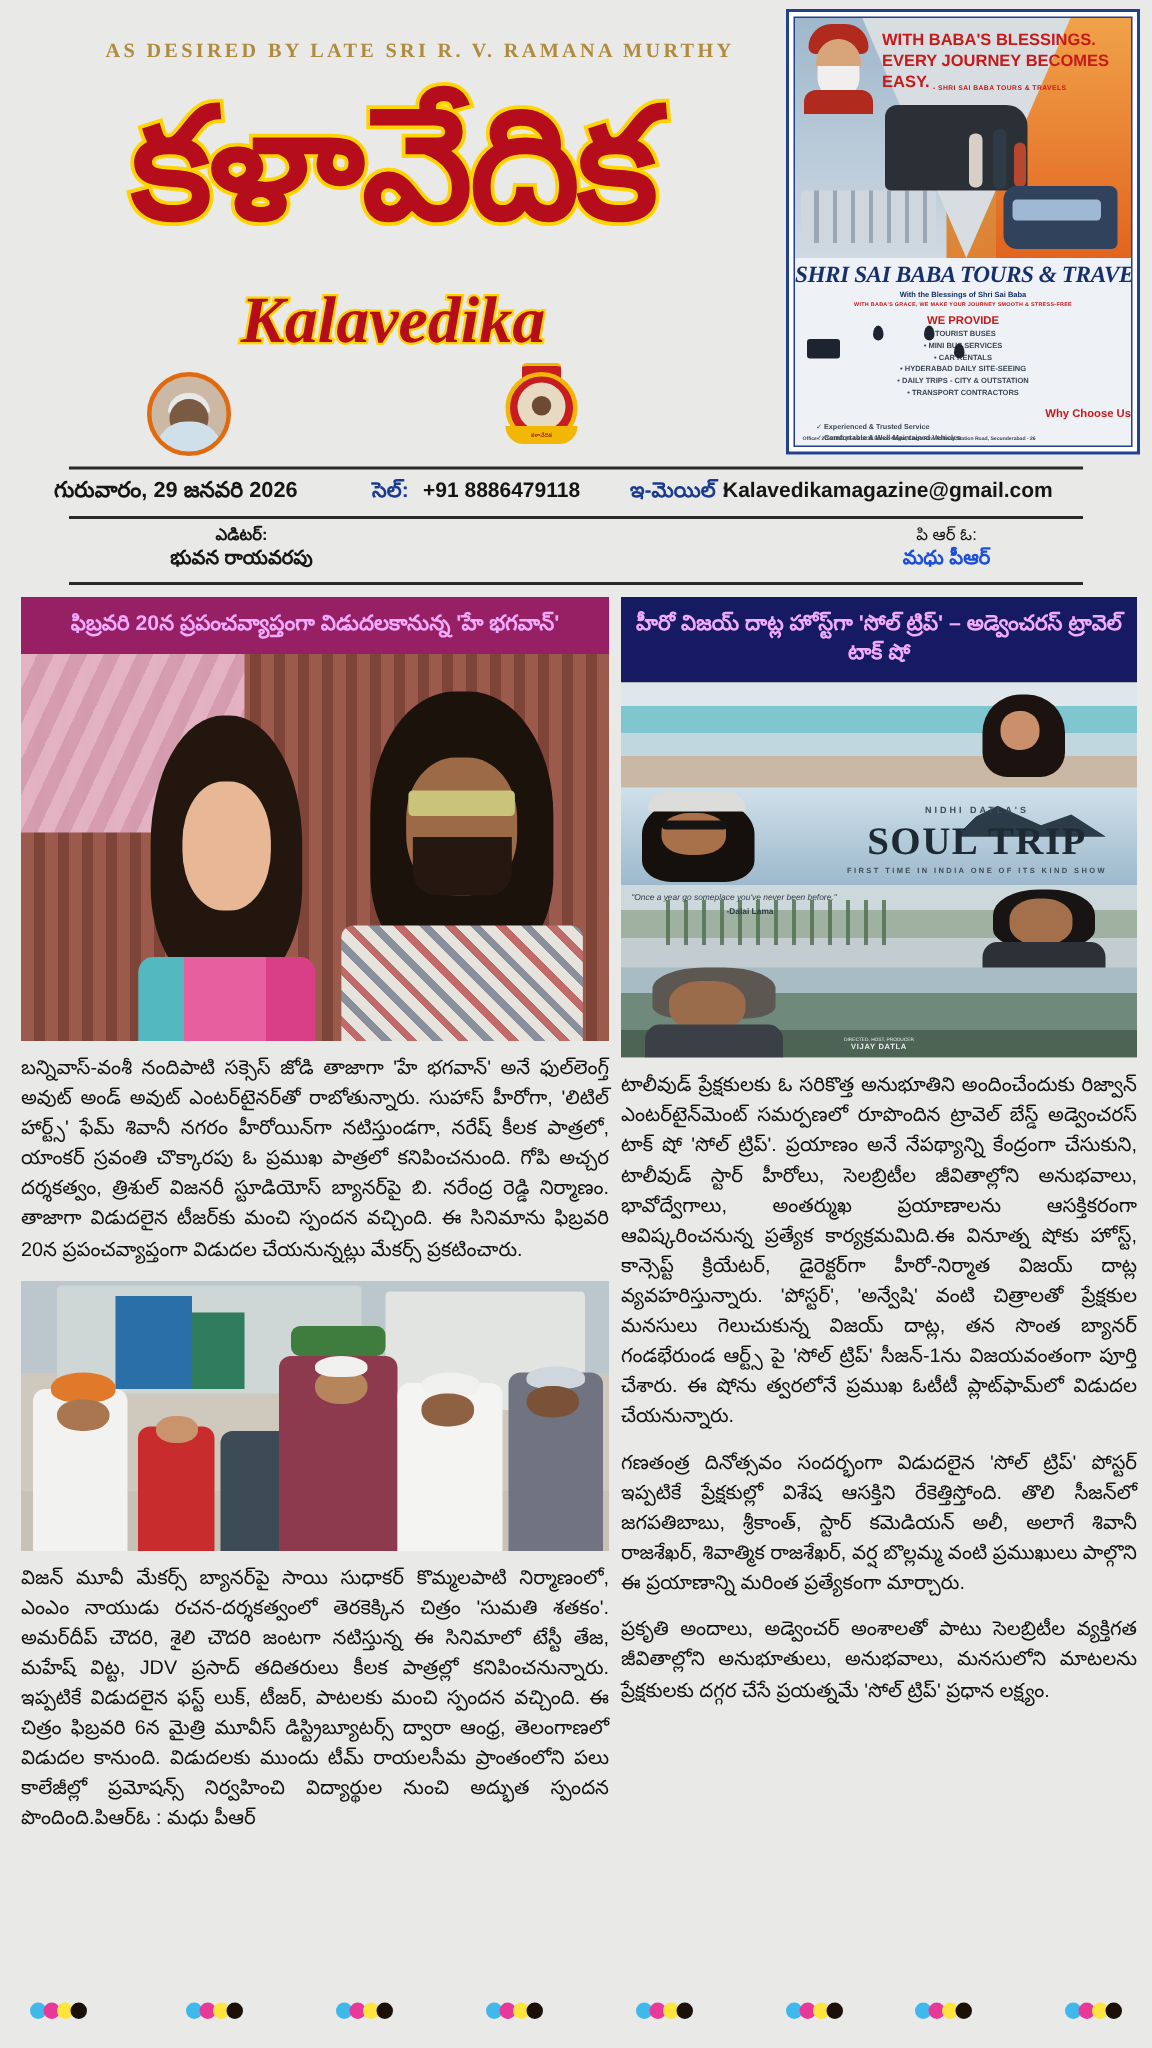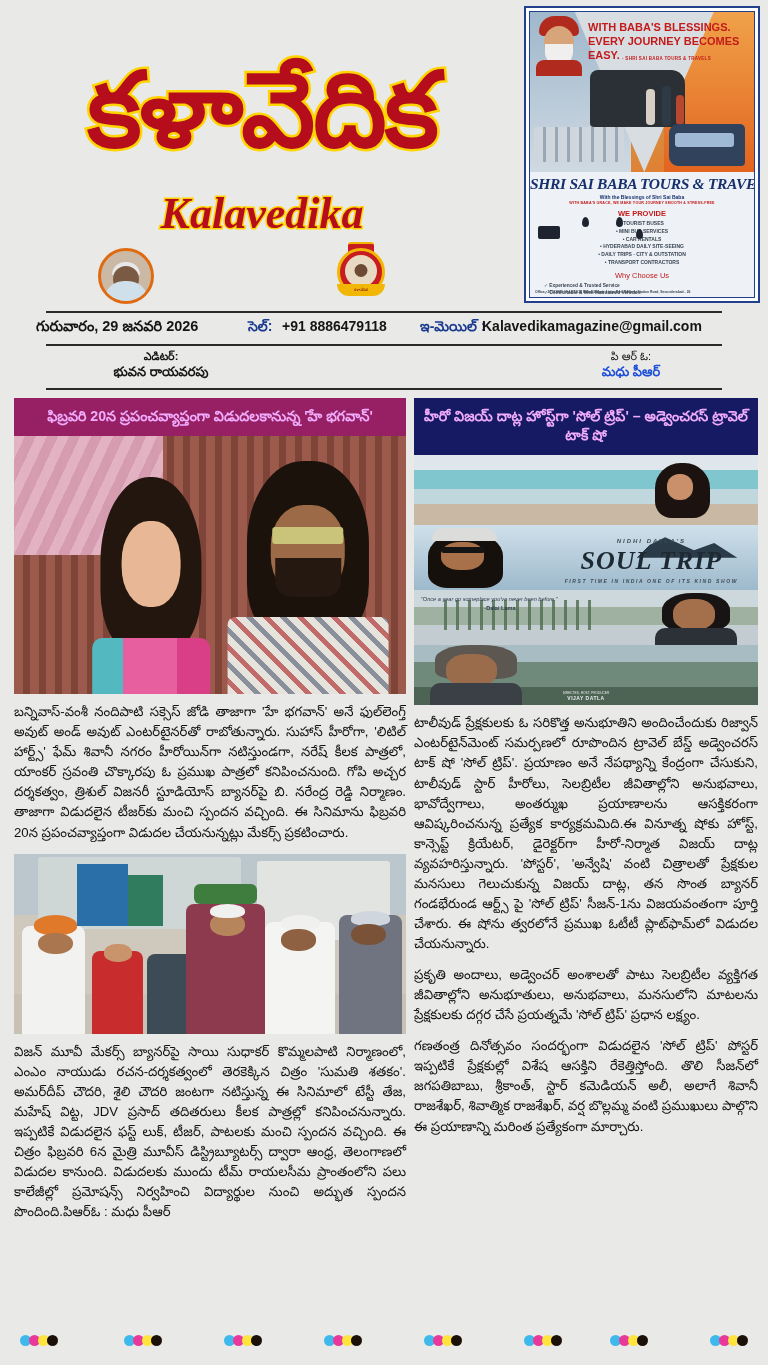--- a/index.html
+++ b/index.html
@@ -119,21 +119,21 @@
     margin-top:3px;text-align:center;
     font-family:"Liberation Serif","DejaVu Serif",serif;
     font-weight:700;font-style:italic;font-size:15.5px;color:#16306d;
     letter-spacing:-.3px;white-space:nowrap;
   }
   .ad-brand-sub{text-align:center;font-size:5px;font-weight:700;color:#16306d;margin-top:1px;}
   .ad-brand-sub2{text-align:center;font-size:3.6px;font-weight:700;color:#c41a1a;margin-top:1px;letter-spacing:.2px;}
   .ad-provide-t{text-align:center;font-size:7.5px;font-weight:700;color:#c41a1a;margin-top:4px;}
   .ad-list{margin:2px 0 0 0;padding:0;list-style:none;text-align:center;}
   .ad-list li{font-size:5px;font-weight:700;color:#3a4654;line-height:1.55;}
-  .ad-why-t{text-align:center;font-size:7.5px;font-weight:400;color:#c41a1a;margin-top:4px;}
+  .ad-why-t{text-align:right;font-size:7.5px;font-weight:700;color:#c41a1a;margin-top:4px;}
   .ad-why{margin:2px 0 0 14px;padding:0;list-style:none;}
   .ad-why li{font-size:4.8px;font-weight:700;color:#3a4654;line-height:1.6;}
   .ad-tag{position:absolute;right:6px;top:178px;width:84px;height:78px;}
   .ad-tag .bag{position:absolute;left:14px;top:0;width:48px;height:42px;background:#b9bfc6;border-radius:6px;}
   .ad-tag .bag:before{content:"";position:absolute;left:16px;top:-9px;width:16px;height:12px;border:3px solid #b9bfc6;border-bottom:0;border-radius:8px 8px 0 0;}
   .ad-tag .circ{position:absolute;left:0;top:16px;width:84px;height:60px;border-radius:50%;background:rgba(183,214,235,.55);}
   .ad-prop{position:absolute;left:8px;top:30px;width:68px;text-align:center;font-size:5.6px;font-weight:700;color:#b0382b;line-height:1.4;}
   .ad-book{
     position:absolute;left:10px;top:46px;width:64px;height:12px;border-radius:7px;
     background:#2ea3e0;color:#fff;font-size:6.2px;font-weight:700;text-align:center;line-height:12px;letter-spacing:1px;
@@ -207,21 +207,21 @@
   .poster .s2{position:absolute;left:0;top:28%;width:100%;height:26%;
      background:linear-gradient(180deg,#cfe0ea 0%,#9db9cc 100%);}
   .poster .man1{position:absolute;left:4%;top:29%;width:22%;height:24%;}
   .poster .man1 .h{position:absolute;left:0;top:8%;width:100%;height:92%;border-radius:42% 42% 26% 26%;background:#15100c;}
   .poster .man1 .f{position:absolute;left:18%;top:24%;width:56%;height:46%;border-radius:44%;background:#a9714a;}
   .poster .man1 .cap{position:absolute;left:6%;top:0;width:86%;height:22%;border-radius:16px 16px 2px 2px;background:#dcdcda;}
   .poster .man1 .sg{position:absolute;left:18%;top:32%;width:58%;height:10%;background:#141414;border-radius:3px;}
   .poster .title{
     position:absolute;left:40%;top:33%;width:58%;text-align:center;
     font-family:"Liberation Serif","DejaVu Serif",serif;
-    font-size:26px;font-weight:700;color:#1e2a33;letter-spacing:1px;font-style:italic;
+    font-size:26px;font-weight:700;color:#1e2a33;letter-spacing:1px;
   }
   .poster .title small{display:block;font-size:6px;letter-spacing:2px;font-weight:700;color:#3d4c57;margin-bottom:2px;font-family:"Liberation Sans",sans-serif;}
   .poster .title .tl{display:block;font-size:5px;letter-spacing:1.6px;font-weight:700;color:#3d4c57;margin-top:2px;font-family:"Liberation Sans",sans-serif;}
   .poster .mts{position:absolute;left:52%;top:32%;width:42%;height:9%;
     background:linear-gradient(135deg,transparent 40%,#2b3b47 40%);clip-path:polygon(0 100%,18% 40%,30% 72%,50% 8%,70% 66%,84% 34%,100% 100%);}
   .poster .quote{position:absolute;left:2%;top:56%;width:46%;font-size:5.6px;font-style:italic;color:#2b3b47;line-height:1.5;}
   .poster .quote b{display:block;text-align:center;font-style:normal;font-size:5.6px;}
   .poster .s3{position:absolute;left:0;top:54%;width:100%;height:22%;
      background:linear-gradient(180deg,#cdd8dd 0 30%,#9fb2a2 30% 64%,#c3ccd0 64% 100%);}
   .poster .palms{position:absolute;left:6%;top:58%;width:46%;height:12%;
@@ -264,20 +264,21 @@
   .cmyk .m{left:9px;background:#e8399a;}
   .cmyk .y{left:18px;background:#ffe43d;}
   .cmyk .k{left:27px;background:#1b1008;}
 </style>
 </head>
 <body>
 
 <div class="page">
 
   <div class="masthead">
+    <div class="tagline">AS DESIRED BY LATE SRI R. V. RAMANA MURTHY</div>
 
     <div class="logo-wrap">
       <div class="logo-telugu">కళావేదిక</div>
       <div class="logo-latin">Kalavedika</div>
     </div>
 
     <div class="ed-photo">
       <div class="hair"></div>
       <div class="face"></div>
       <div class="torso"></div>
@@ -466,22 +467,22 @@
           </div>
         <div class="credits">
           <span>DIRECTED, HOST, PRODUCER</span>
           <b>VIJAY DATLA</b>
         </div>
       </div>
     </div>
 
     <div class="body">
       <p>టాలీవుడ్ ప్రేక్షకులకు ఓ సరికొత్త అనుభూతిని అందించేందుకు రిజ్వాన్ ఎంటర్‌టైన్‌మెంట్ సమర్పణలో రూపొందిన ట్రావెల్ బేస్డ్ అడ్వెంచరస్ టాక్ షో 'సోల్ ట్రిప్'. ప్రయాణం అనే నేపథ్యాన్ని కేంద్రంగా చేసుకుని, టాలీవుడ్ స్టార్ హీరోలు, సెలబ్రిటీల జీవితాల్లోని అనుభవాలు, భావోద్వేగాలు, అంతర్ముఖ ప్రయాణాలను ఆసక్తికరంగా ఆవిష్కరించనున్న ప్రత్యేక కార్యక్రమమిది.ఈ వినూత్న షోకు హోస్ట్, కాన్సెప్ట్ క్రియేటర్, డైరెక్టర్‌గా హీరో-నిర్మాత విజయ్ దాట్ల వ్యవహరిస్తున్నారు. 'పోస్టర్', 'అన్వేషి' వంటి చిత్రాలతో ప్రేక్షకుల మనసులు గెలుచుకున్న విజయ్ దాట్ల, తన సొంత బ్యానర్ గండభేరుండ ఆర్ట్స్ పై 'సోల్ ట్రిప్' సీజన్-1ను విజయవంతంగా పూర్తి చేశారు. ఈ షోను త్వరలోనే ప్రముఖ ఓటీటీ ప్లాట్‌ఫామ్‌లో విడుదల చేయనున్నారు.</p>
+      <p>గణతంత్ర దినోత్సవం సందర్భంగా విడుదలైన 'సోల్ ట్రిప్' పోస్టర్ ఇప్పటికే ప్రేక్షకుల్లో విశేష ఆసక్తిని రేకెత్తిస్తోంది. తొలి సీజన్‌లో జగపతిబాబు, శ్రీకాంత్, స్టార్ కమెడియన్ అలీ, అలాగే శివానీ రాజశేఖర్, శివాత్మిక రాజశేఖర్, వర్ష బొల్లమ్మ వంటి ప్రముఖులు పాల్గొని ఈ ప్రయాణాన్ని మరింత ప్రత్యేకంగా మార్చారు.</p>
       <p>ప్రకృతి అందాలు, అడ్వెంచర్ అంశాలతో పాటు సెలబ్రిటీల వ్యక్తిగత జీవితాల్లోని అనుభూతులు, అనుభవాలు, మనసులోని మాటలను ప్రేక్షకులకు దగ్గర చేసే ప్రయత్నమే 'సోల్ ట్రిప్' ప్రధాన లక్ష్యం.</p>
-      <p>గణతంత్ర దినోత్సవం సందర్భంగా విడుదలైన 'సోల్ ట్రిప్' పోస్టర్ ఇప్పటికే ప్రేక్షకుల్లో విశేష ఆసక్తిని రేకెత్తిస్తోంది. తొలి సీజన్‌లో జగపతిబాబు, శ్రీకాంత్, స్టార్ కమెడియన్ అలీ, అలాగే శివానీ రాజశేఖర్, శివాత్మిక రాజశేఖర్, వర్ష బొల్లమ్మ వంటి ప్రముఖులు పాల్గొని ఈ ప్రయాణాన్ని మరింత ప్రత్యేకంగా మార్చారు.</p>
     </div>
   </div>
 
   <div class="cmyk">
     <div class="grp" style="left:20px">
         <i class="d c"></i>
         <i class="d m"></i>
         <i class="d y"></i>
         <i class="d k"></i>
       </div>

